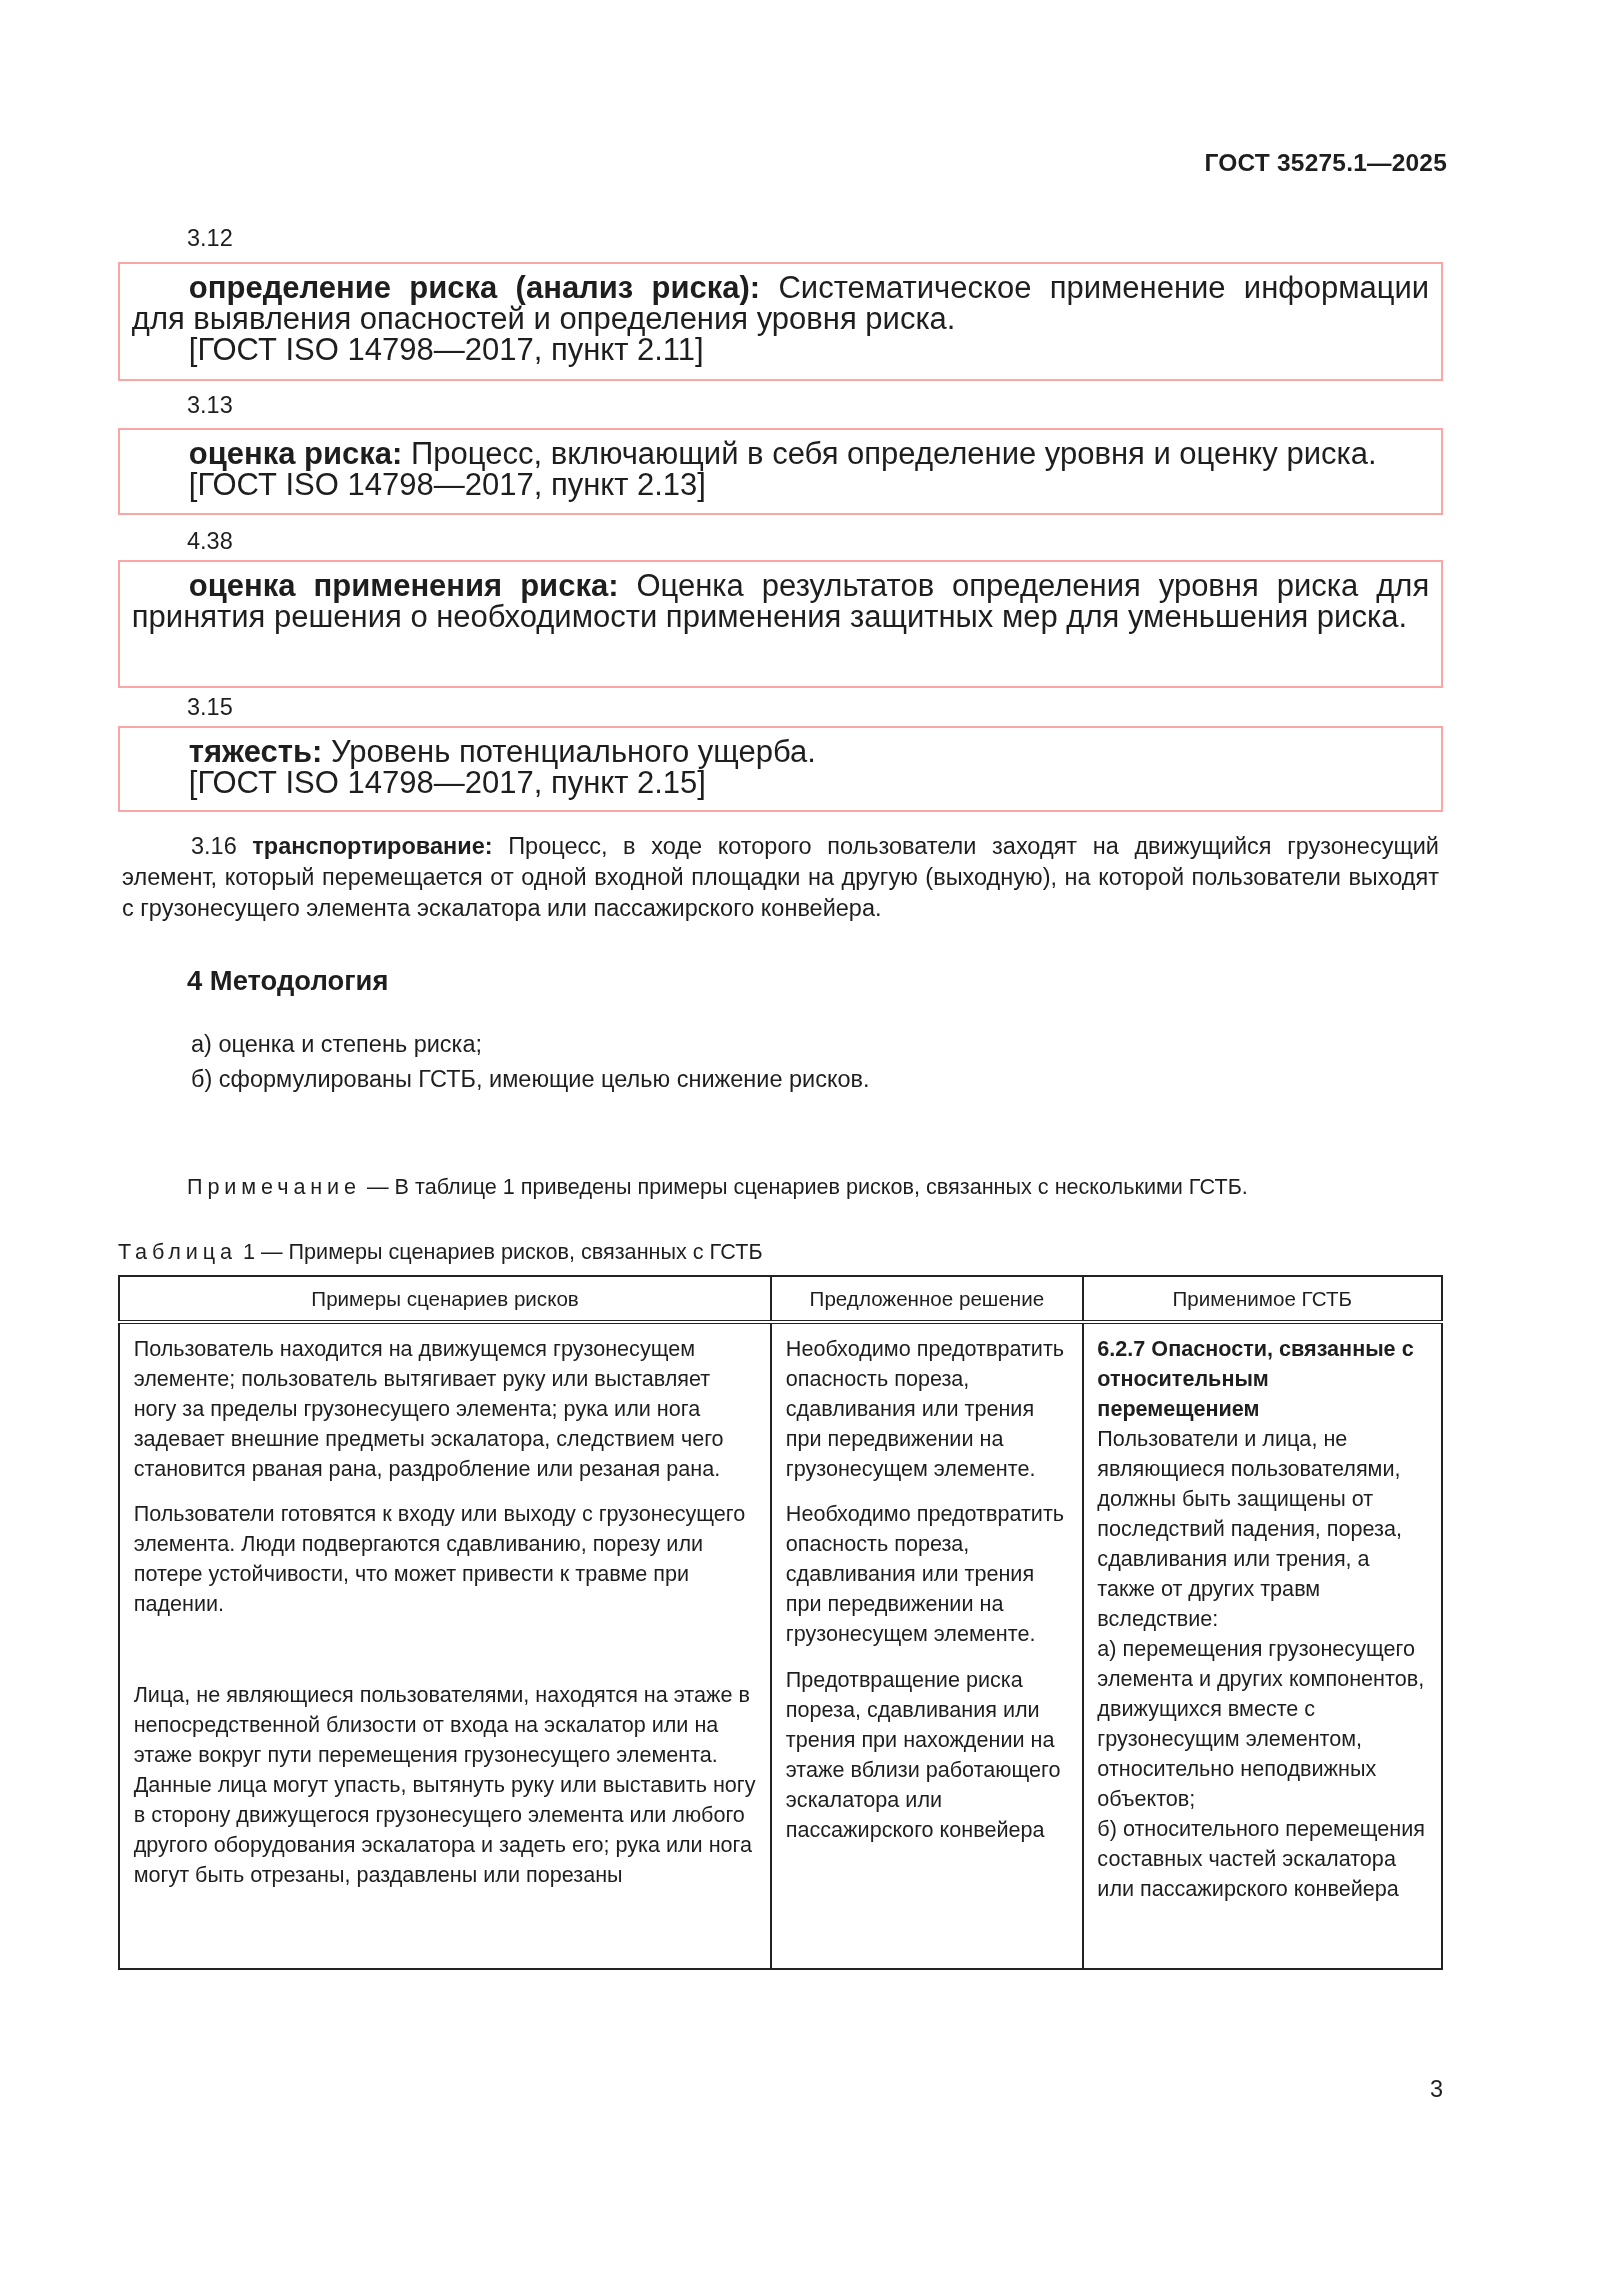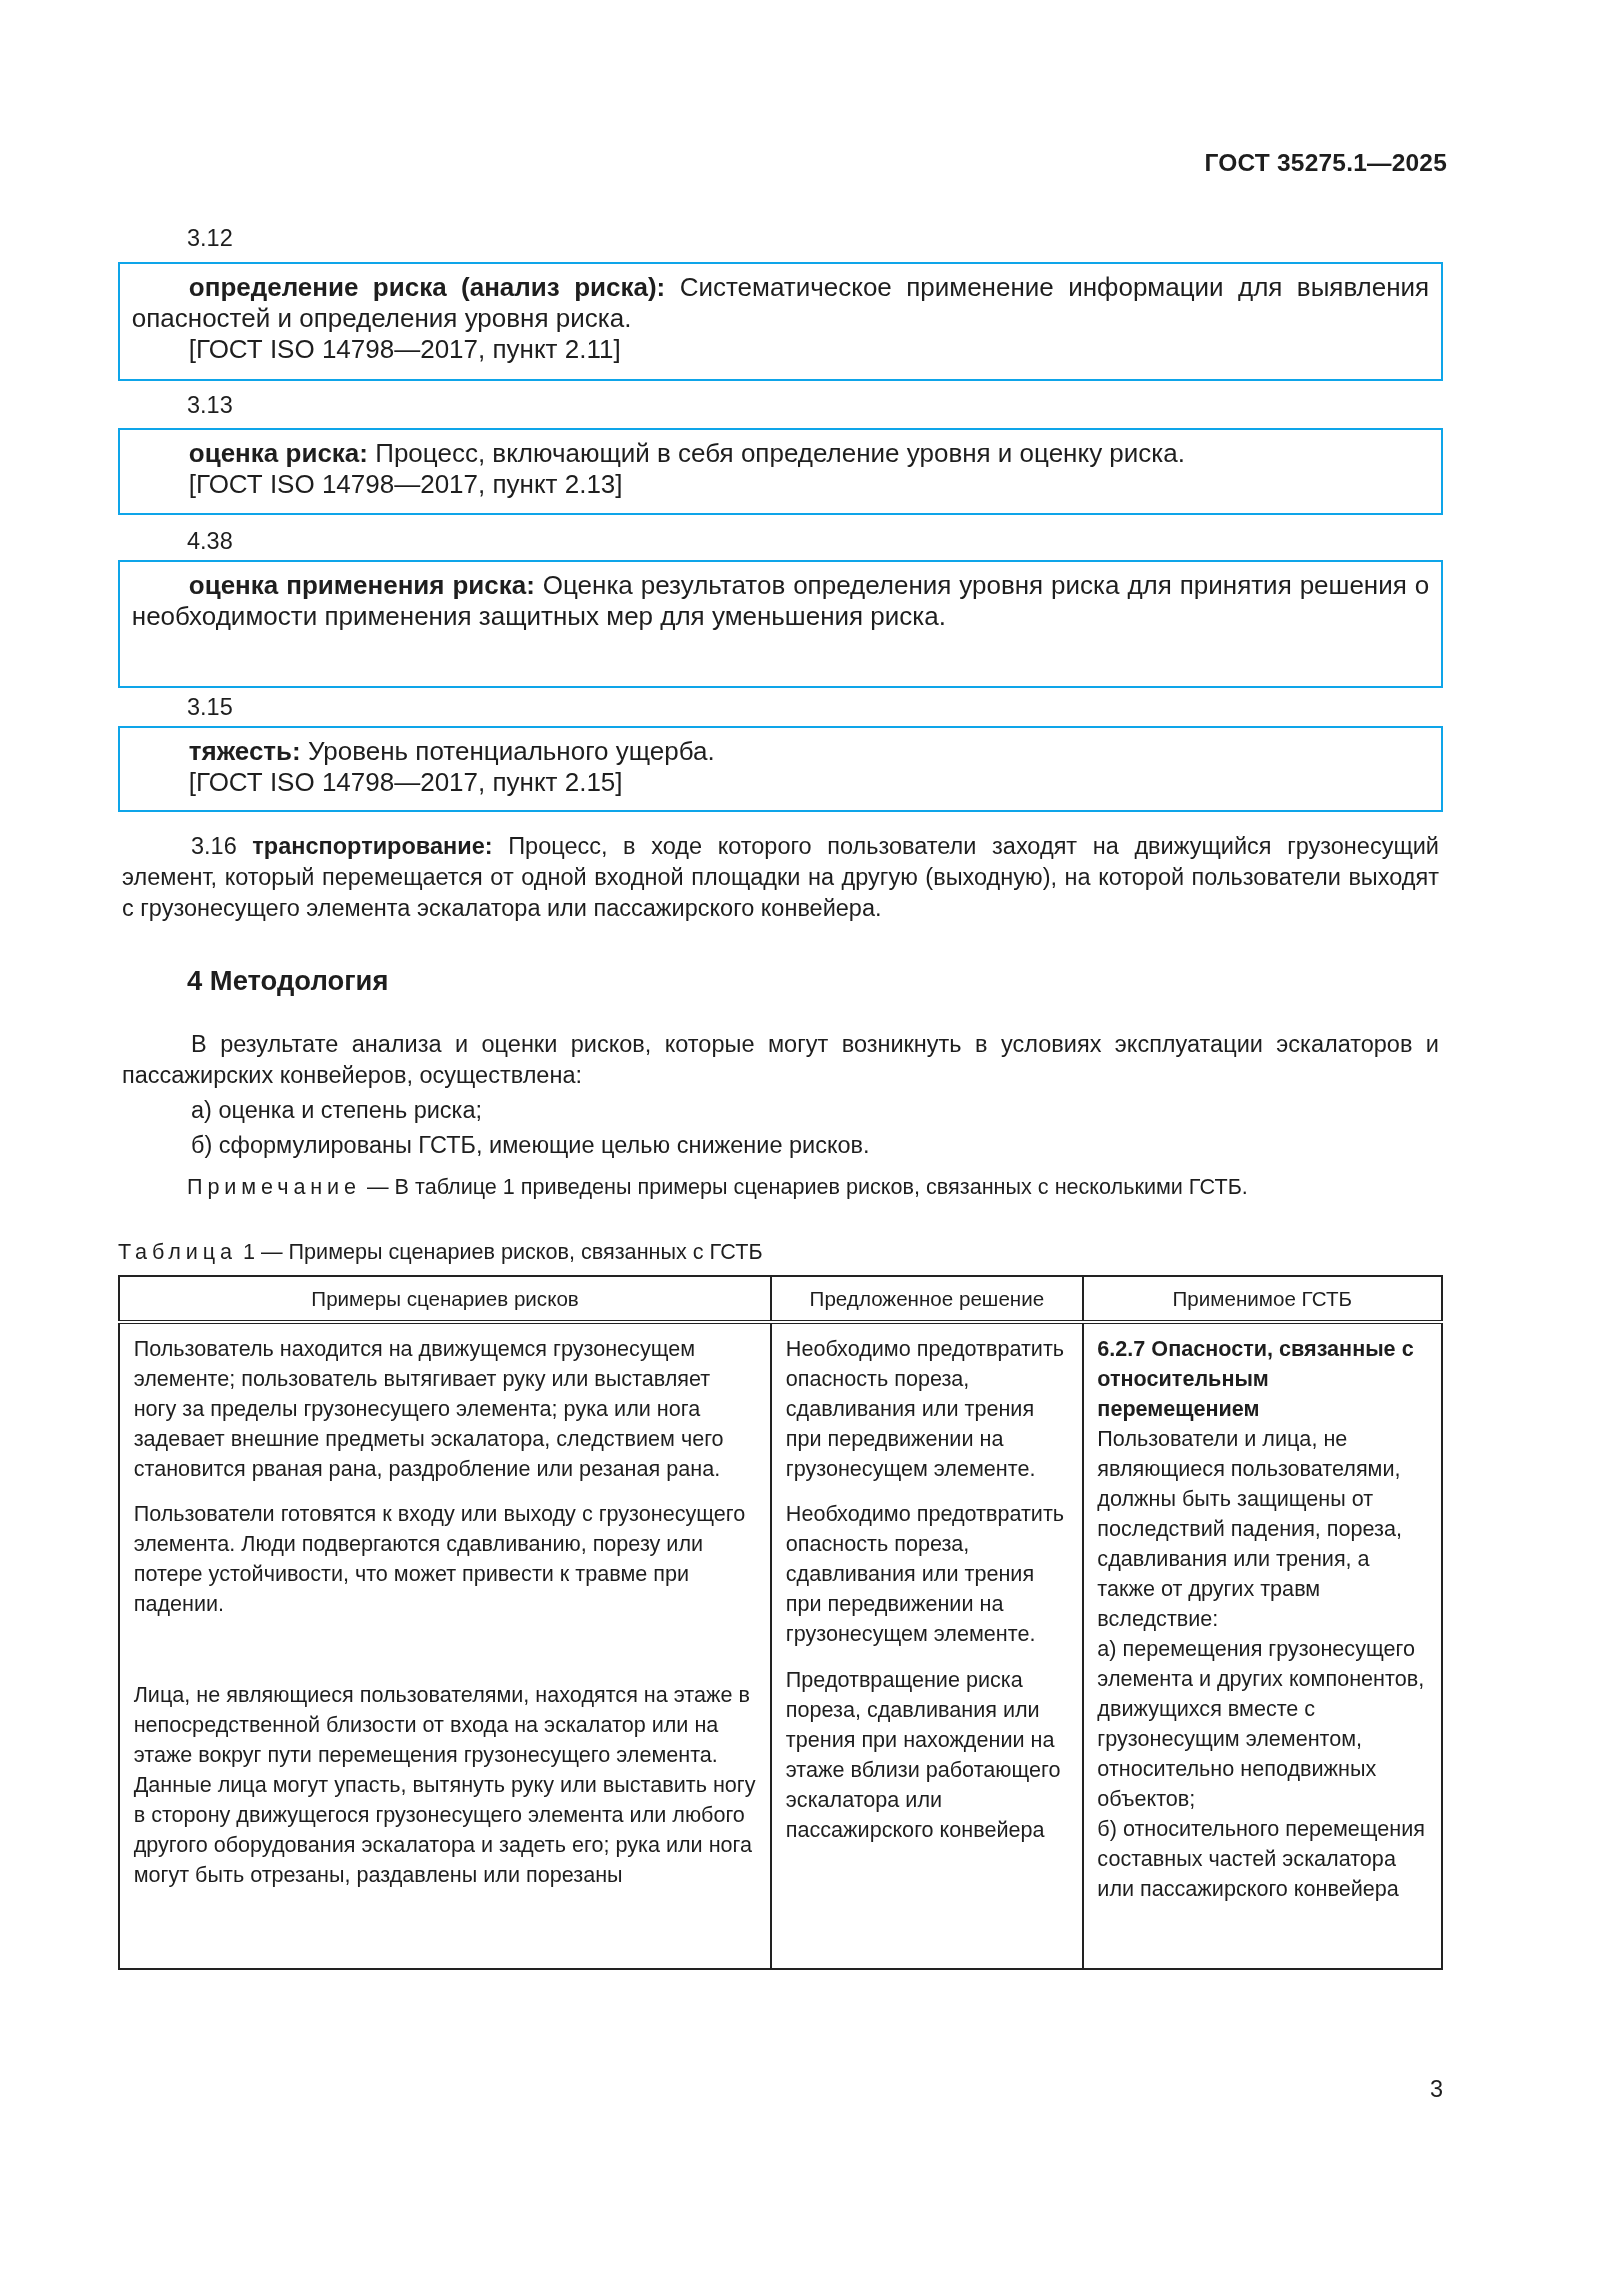--- a/index.html
+++ b/index.html
@@ -8,23 +8,23 @@
     font-family: "Liberation Sans", sans-serif; color: #1e1e1e;
   }
   .doc-code {
     position: absolute; right: 174px; top: 149px;
     font-size: 24.5px; font-weight: bold; letter-spacing: 0.2px;
   }
   .content { position: absolute; left: 118px; width: 1329px; top: 0; }
   .term-num { position: absolute; left: 69px; font-size: 23.5px; }
   .term-box {
     position: absolute; left: 0; width: 1325px;
-    border: 2px solid #0ea5e9; box-sizing: border-box;
+    border: 2px solid #fca5a5; box-sizing: border-box;
     padding: 7.8px 11.8px 7.8px 11.8px;
-    font-size: 26px; line-height: 31px;
+    font-size: 31px; line-height: 31px;
   }
   .term-box p { margin: 0; text-indent: 57px; text-align: justify; }
   .term-box .src { text-indent: 57px; }
   .b { font-weight: bold; }
   .para { position: absolute; left: 0; width: 1325px; font-size: 23.5px; line-height: 31px; text-align: justify; }
   .para p { margin: 4px; text-indent: 69px; }
   .heading {
     position: absolute; left: 69px; font-size: 27.4px; font-weight: bold;
   }
   .list-item { margin: 0; padding-left: 69px; font-size: 23.5px; line-height: 31px; }
@@ -79,21 +79,20 @@
     <p class="src">[ГОСТ ISO 14798—2017, пункт 2.15]</p>
   </div>
 
   <div class="para" style="top:827px">
     <p><span>3.16 </span><span class="b">транспортирование:</span><span> Процесс, в ходе которого пользователи заходят на движущийся грузонесущий элемент, который перемещается от одной входной площадки на другую (выходную), на которой пользователи выходят с грузонесущего элемента эскалатора или пассажирского конвейера.</span></p>
   </div>
 
   <div class="heading" style="top:965px">4 Методология</div>
 
   <div class="para" style="top:1025px">
-    <p>В результате анализа и оценки рисков, которые могут возникнуть в условиях эксплуатации эскалаторов и пассажирских конвейеров, осуществлена:</p>
     <p class="list-item" style="text-indent:0">а)  оценка и степень риска;</p>
     <p class="list-item" style="text-indent:0">б)  сформулированы ГСТБ, имеющие целью снижение рисков.</p>
   </div>
 
   <div class="note" style="top:1174px">
     <span class="spaced">Примечание</span><span> — В таблице 1 приведены примеры сценариев рисков, связанных с несколькими ГСТБ.</span>
   </div>
 
   <div class="table-caption" style="top:1239px">
     <span class="spaced">Таблица</span><span> 1 — Примеры сценариев рисков, связанных с ГСТБ</span>

